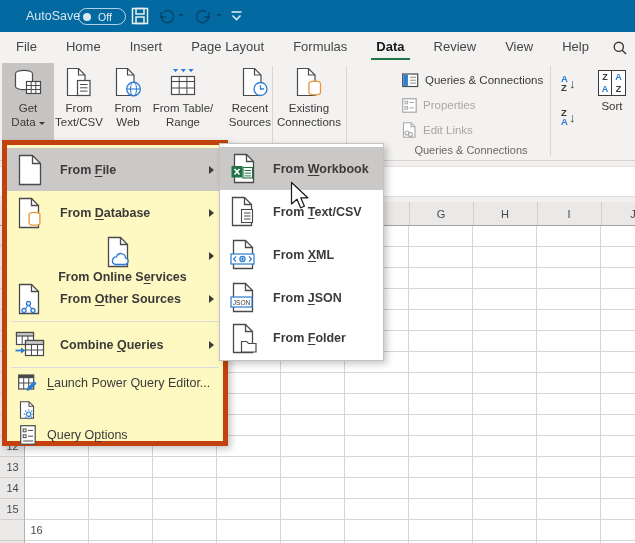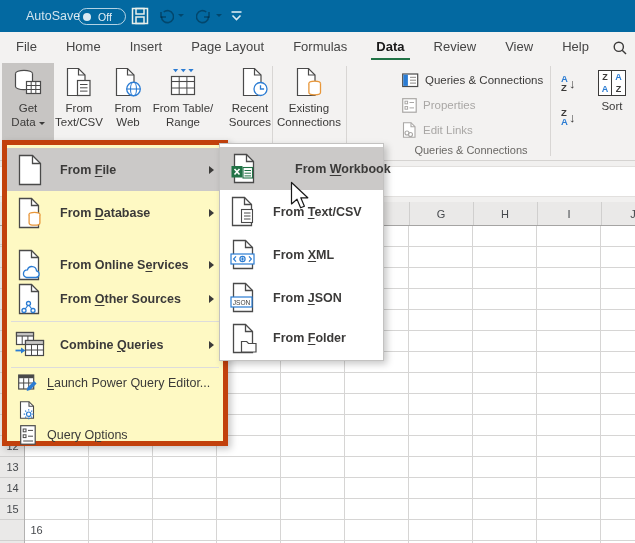--- a/index.html
+++ b/index.html
@@ -303,21 +303,21 @@
           <path d="M2.5 1.5 h12 l7 7 v22 h-19 z" fill="#fff" stroke="#4a4a4a" stroke-width="1.3"></path>
           <path d="M14.5 1.5 v7 h7" fill="none" stroke="#4a4a4a" stroke-width="1.3"></path>
           <ellipse cx="17.5" cy="17.5" rx="5.4" ry="2.2" fill="#fff" stroke="#e8973a" stroke-width="1.3"></ellipse>
           <path d="M12.1 17.5 v8.5 a5.4 2.2 0 0 0 10.8 0 v-8.5" fill="#fff" stroke="#e8973a" stroke-width="1.3"></path>
         </svg>
       </span>
       <span class="mlabel"><span>From </span><u>D</u><span>atabase</span></span>
       <span class="subarrow"></span>
     </div>
 
-    <div class="mi" style="top:98px;">
+    <div class="mi" style="top:89px;flex-direction:column;">
       <span class="mic">
         <svg width="26" height="32" viewBox="0 0 26 32">
           <path d="M2.5 1.5 h12 l7 7 v22 h-19 z" fill="#fff" stroke="#4a4a4a" stroke-width="1.3"></path>
           <path d="M14.5 1.5 v7 h7" fill="none" stroke="#4a4a4a" stroke-width="1.3"></path>
           <path d="M9.5 28.5 h9.5 a3.4 3.4 0 0 0 .5-6.7 a4.6 4.6 0 0 0 -9-1 a3.9 3.9 0 0 0 -1 7.7 z" fill="#fff" stroke="#2b7cd3" stroke-width="1.3"></path>
         </svg>
       </span>
       <span class="mlabel"><span>From Online S</span><u>e</u><span>rvices</span></span>
       <span class="subarrow"></span>
     </div>
@@ -397,21 +397,21 @@
           <line x1="8" y1="11.2" x2="13" y2="11.2" stroke="#4a4a4a" stroke-width="1"></line>
           <line x1="3.2" y1="16" x2="13" y2="16" stroke="#4a4a4a" stroke-width="1"></line>
         </svg>
       </span>
       <span class="mlabel"><span>Query O</span><u>p</u><span>tions</span></span>
     </div>
   </div>
 
   <div class="abs submenu">
 
-    <div class="mi hl" style="top:3px;gap:22px;">
+    <div class="mi hl" style="top:3px;">
       <span class="mic">
         <svg width="27" height="31" viewBox="0 0 27 31">
           <path d="M4.5 1.5 h12 l7 7 v21 h-19 z" fill="#fff" stroke="#4a4a4a" stroke-width="1.3"></path>
           <path d="M16.5 1.5 v7 h7" fill="none" stroke="#4a4a4a" stroke-width="1.3"></path>
           <rect x="13" y="14.5" width="9.5" height="10.5" fill="#fff" stroke="#217346" stroke-width="1.1"></rect>
           <line x1="14.5" y1="17.5" x2="21" y2="17.5" stroke="#217346" stroke-width="1"></line>
           <line x1="14.5" y1="20.2" x2="21" y2="20.2" stroke="#217346" stroke-width="1"></line>
           <line x1="14.5" y1="22.9" x2="21" y2="22.9" stroke="#217346" stroke-width="1"></line>
           <rect x="1.5" y="13" width="11" height="11.5" fill="#217346"></rect>
           <path d="M4.5 16 l5 5.5 M9.5 16 l-5 5.5" stroke="#fff" stroke-width="1.6"></path>

